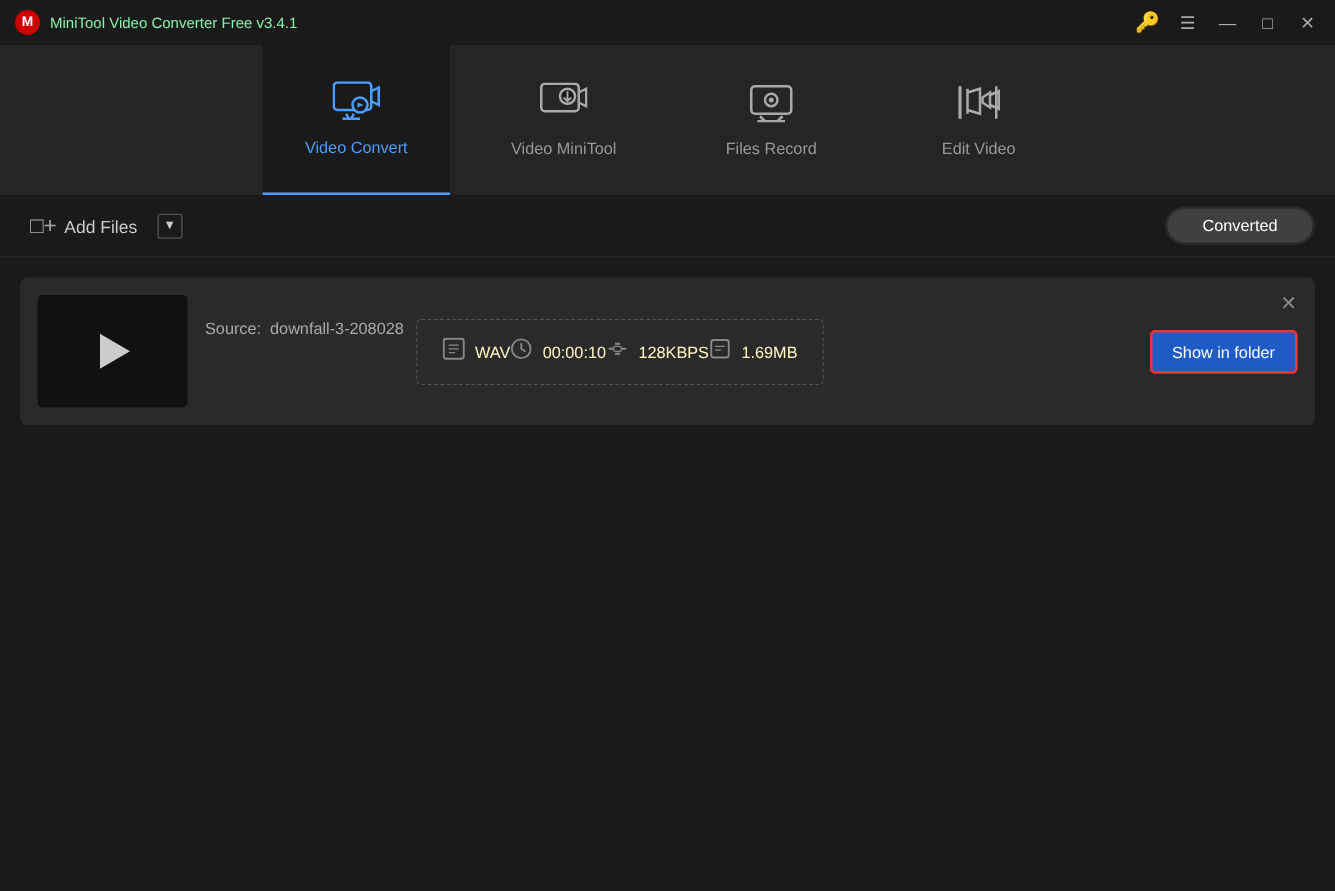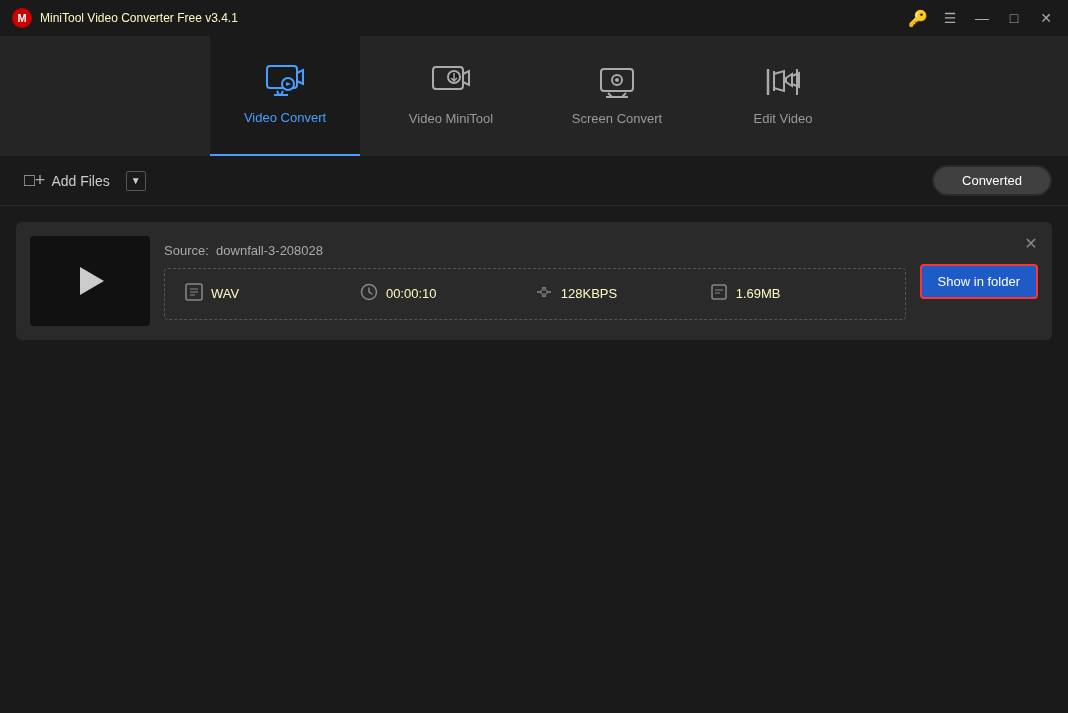--- a/index.html
+++ b/index.html
@@ -35,21 +35,21 @@
       display: flex;
       align-items: center;
       justify-content: center;
       color: white;
       font-size: 11px;
       font-weight: bold;
       flex-shrink: 0;
     }
     .title-text {
       font-size: 12px;
-      color: #fef9c3;
+      color: #86efac;
     }
     .title-bar-controls {
       display: flex;
       align-items: center;
       gap: 4px;
     }
     .title-btn {
       width: 28px;
       height: 28px;
       display: flex;
@@ -203,21 +203,21 @@
       height: 0;
       border-style: solid;
       border-width: 14px 0 14px 24px;
       border-color: transparent transparent transparent #ccc;
       margin-left: 4px;
     }
 
     .file-info {
       flex: 1;
       display: flex;
-      flex-direction: column;
+      flex-direction: row;
       gap: 10px;
     }
     .file-source {
       font-size: 13px;
       color: #ccc;
     }
     .file-source span { color: #aaa; }
 
     .file-details {
       border: 1.5px dashed #555;
@@ -303,21 +303,21 @@
   <div class="nav-item">
     <div class="nav-icon">
       <svg width="38" height="32" viewBox="0 0 38 32" fill="none" xmlns="http://www.w3.org/2000/svg">
         <rect x="3" y="3" width="32" height="22" rx="3" stroke="#aaa" stroke-width="2" fill="none"></rect>
         <circle cx="19" cy="14" r="5" stroke="#aaa" stroke-width="2" fill="none"></circle>
         <circle cx="19" cy="14" r="2" fill="#aaa"></circle>
         <path d="M10 27 L14 31 M28 27 L24 31" stroke="#aaa" stroke-width="2"></path>
         <path d="M8 31 L30 31" stroke="#aaa" stroke-width="2"></path>
       </svg>
     </div>
-    <span>Screen Convert</span>
+    <span>Files Record</span>
   </div>
 
   <div class="nav-item">
     <div class="nav-icon">
       <svg width="38" height="32" viewBox="0 0 38 32" fill="none" xmlns="http://www.w3.org/2000/svg">
         <path d="M10 5 L10 25 M10 8 L20 5 L20 25 L10 22" stroke="#aaa" stroke-width="2" fill="none"></path>
         <path d="M22 12 L28 8 L28 20 L22 16 Z" stroke="#aaa" stroke-width="2" fill="none"></path>
         <path d="M28 10 L35 7 L35 21 L28 18" stroke="#aaa" stroke-width="2" fill="none"></path>
         <path d="M4 3 L4 29" stroke="#aaa" stroke-width="2.5"></path>
         <path d="M33 3 L33 29" stroke="#aaa" stroke-width="2"></path>

